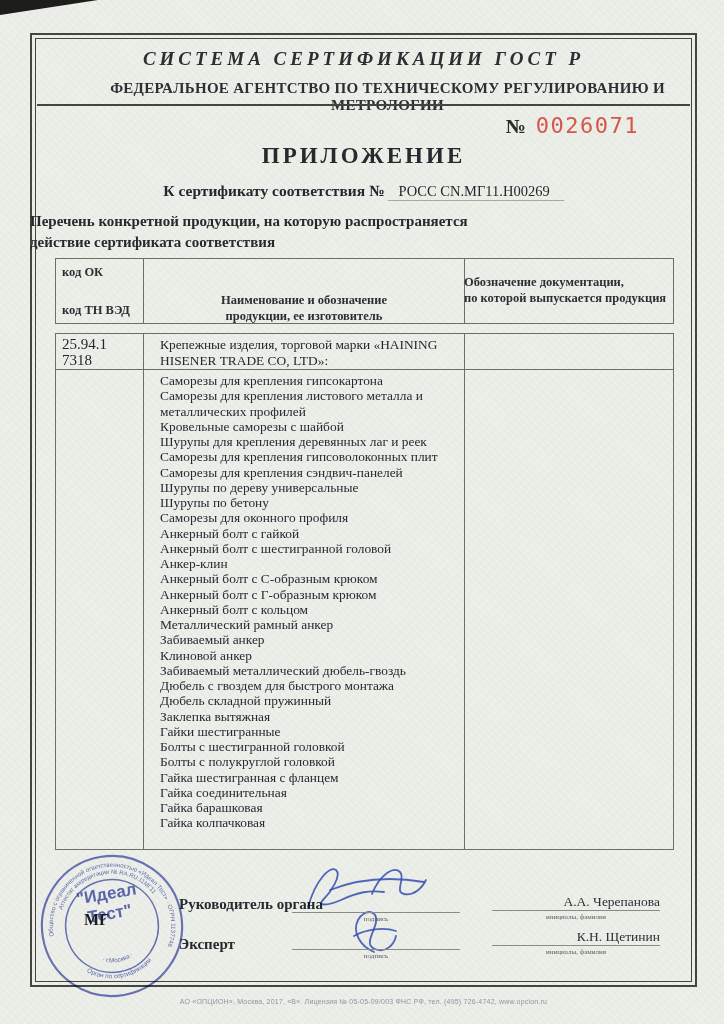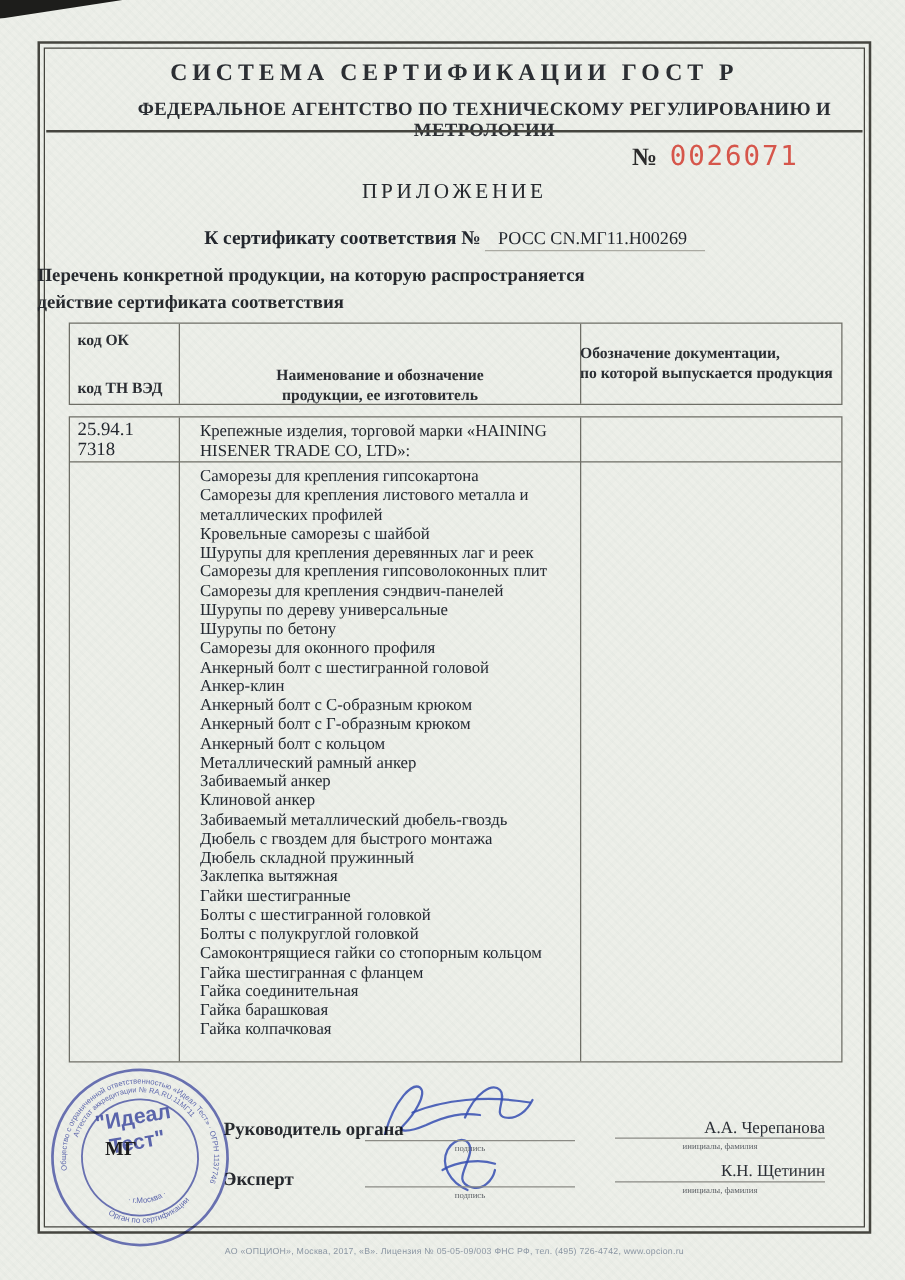--- a/index.html
+++ b/index.html
@@ -17,31 +17,31 @@
   .corner-artifact{
     position:absolute;left:0;top:0;width:98px;height:15px;
     background:#1d1d1b;
     clip-path:polygon(0 0,100% 0,0 100%);
   }
   .frame{position:absolute;left:30px;top:33px;right:27px;bottom:37px;border:2px solid #45453f;}
   .frame-inner{position:absolute;inset:3px;border:1px solid #45453f;}
   .header-sep{position:absolute;left:37px;right:34px;top:104px;border-top:2px solid #45453f;}
 
   .t1{position:absolute;left:30px;right:27px;top:48px;text-align:center;
-      font-size:19px;font-weight:bold;letter-spacing:4px;color:#2b2e33;}
+      font-size:19px;font-weight:bold;letter-spacing:4px;color:#2b2e33;font-style:italic;}
   .t2{position:absolute;left:30px;right:27px;top:80px;text-align:center;
       font-size:15px;font-weight:bold;letter-spacing:0.3px;color:#2b2e33;padding-left:48px;}
 
   .doc-number{position:absolute;right:85px;top:113px;white-space:nowrap;}
   .doc-number .no{font-size:20px;font-weight:bold;color:#2b2b2b;margin-right:10px;}
   .doc-number .digits{font-family:"DejaVu Sans Mono", monospace;font-size:22px;
       color:#d6564b;letter-spacing:1.5px;}
 
   .appendix{position:absolute;left:30px;right:27px;top:143px;text-align:center;
-      font-size:17px;font-weight:normal;letter-spacing:3px;color:#26292e;}
+      font-size:23px;font-weight:bold;letter-spacing:3px;color:#26292e;}
   .cert-line{position:absolute;left:30px;right:27px;top:182px;text-align:center;font-size:15.5px;}
   .cert-line .lbl{font-weight:bold;}
   .cert-line .num{font-family:"Liberation Serif", serif;font-size:14.5px;
       padding:0 14px 1px 10px;border-bottom:1px solid #aaaaa2;}
   .subtitle{position:absolute;left:30px;right:27px;top:211px;
       font-size:15px;font-weight:bold;line-height:21px;color:#26292e;}
 
   
   .thead-box{position:absolute;left:55px;top:258px;width:617px;height:64px;border:1px solid #6e6e66;}
   .tbody-box{position:absolute;left:55px;top:333px;width:617px;height:515px;border:1px solid #6e6e66;}
@@ -140,36 +140,36 @@
     <div class="product-list">
         <div class="product-line">Саморезы для крепления гипсокартона</div>
         <div class="product-line">Саморезы для крепления листового металла и металлических профилей</div>
         <div class="product-line">Кровельные саморезы с шайбой</div>
         <div class="product-line">Шурупы для крепления деревянных лаг и реек</div>
         <div class="product-line">Саморезы для крепления гипсоволоконных плит</div>
         <div class="product-line">Саморезы для крепления сэндвич-панелей</div>
         <div class="product-line">Шурупы по дереву универсальные</div>
         <div class="product-line">Шурупы по бетону</div>
         <div class="product-line">Саморезы для оконного профиля</div>
+        <div class="product-line">Анкерный болт с гайкой</div>
         <div class="product-line">Анкерный болт с шестигранной головой</div>
         <div class="product-line">Анкер-клин</div>
         <div class="product-line">Анкерный болт с С-образным крюком</div>
         <div class="product-line">Анкерный болт с Г-образным крюком</div>
         <div class="product-line">Анкерный болт с кольцом</div>
         <div class="product-line">Металлический рамный анкер</div>
         <div class="product-line">Забиваемый анкер</div>
         <div class="product-line">Клиновой анкер</div>
         <div class="product-line">Забиваемый металлический дюбель-гвоздь</div>
         <div class="product-line">Дюбель с гвоздем для быстрого монтажа</div>
         <div class="product-line">Дюбель складной пружинный</div>
         <div class="product-line">Заклепка вытяжная</div>
         <div class="product-line">Гайки шестигранные</div>
         <div class="product-line">Болты с шестигранной головкой</div>
         <div class="product-line">Болты с полукруглой головкой</div>
-        <div class="product-line">Самоконтрящиеся гайки со стопорным кольцом</div>
         <div class="product-line">Гайка шестигранная с фланцем</div>
         <div class="product-line">Гайка соединительная</div>
         <div class="product-line">Гайка барашковая</div>
         <div class="product-line">Гайка колпачковая</div>
       </div>
   </div>
 
   <div class="sig-label" style="left:179px;top:896px;">Руководитель органа</div>
   <div class="sig-label" style="left:179px;top:936px;">Эксперт</div>
 

